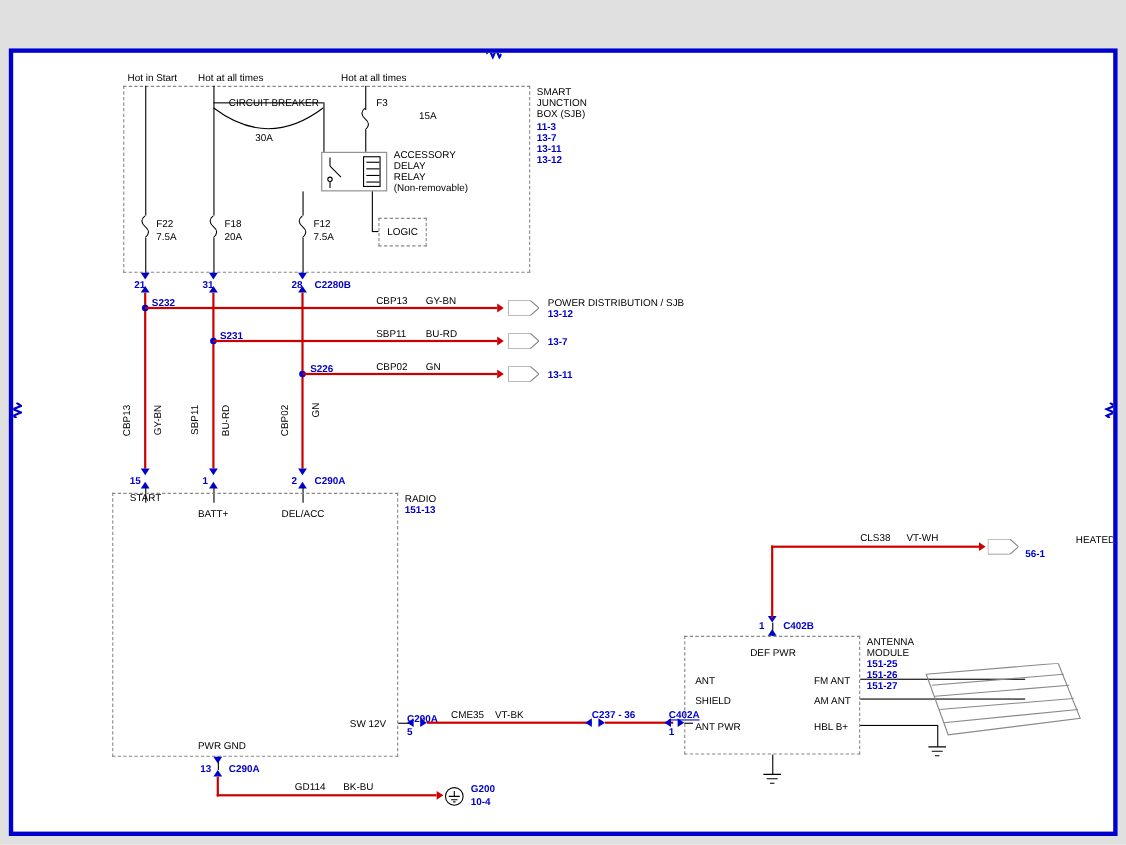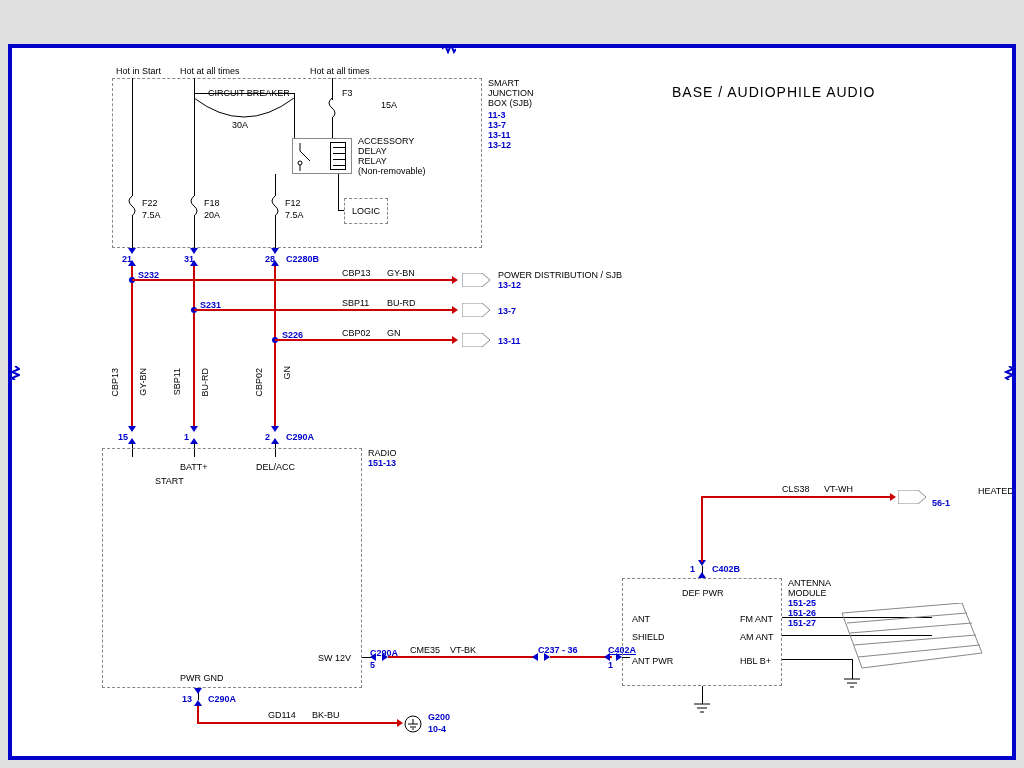--- a/index.html
+++ b/index.html
@@ -36,21 +36,20 @@
       <svg viewBox="0 0 14 10">
         <path d="M0 5 L3 1 L6 8 L9 1 L12 8 L14 5" stroke="#0000cc" stroke-width="2" fill="none"></path>
       </svg>
     </div>
   <div class="notch" style="top:320px; right:-4px; transform:rotate(90deg);">
       <svg viewBox="0 0 14 10">
         <path d="M0 5 L3 1 L6 8 L9 1 L12 8 L14 5" stroke="#0000cc" stroke-width="2" fill="none"></path>
       </svg>
     </div>
 
-  <div class="t" style="top:36px; left:660px; font-size:14px; letter-spacing:1px;">BASE / AUDIOPHILE AUDIO</div>
 
   <div class="dashbox" style="top:30px; left:100px; width:370px; height:170px;"></div>
   <div class="t" style="top:30px; left:476px;">SMART</div>
   <div class="t" style="top:40px; left:476px;">JUNCTION</div>
   <div class="t" style="top:50px; left:476px;">BOX (SJB)</div>
   <div class="t tb" style="top:62px; left:476px;">11-3</div>
   <div class="t tb" style="top:72px; left:476px;">13-7</div>
   <div class="t tb" style="top:82px; left:476px;">13-11</div>
   <div class="t tb" style="top:92px; left:476px;">13-12</div>
 
@@ -190,21 +189,21 @@
   <div class="t tb" style="top:384px; left:253px;">2</div>
   <div class="t tb" style="top:384px; left:274px;">C290A</div>
 
   <div class="line" style="top:395px; left:120px; width:1px; height:14px;"></div>
   <div class="line" style="top:395px; left:182px; width:1px; height:14px;"></div>
   <div class="line" style="top:395px; left:263px; width:1px; height:14px;"></div>
 
   <div class="dashbox" style="top:400px; left:90px; width:260px; height:240px;"></div>
   <div class="t" style="top:400px; left:356px;">RADIO</div>
   <div class="t tb" style="top:410px; left:356px;">151-13</div>
-  <div class="t" style="top:428px; left:106px;margin-left:37px;">START</div>
+  <div class="t" style="top:399px; left:106px;">START</div>
   <div class="t" style="top:414px; left:168px;">BATT+</div>
   <div class="t" style="top:414px; left:244px;">DEL/ACC</div>
   <div class="t" style="top:625px; left:168px;">PWR GND</div>
   <div class="t" style="top:605px; left:306px;">SW 12V</div>
 
   <div class="line" style="top:640px; left:186px; width:1px; height:12px;"></div>
   <div class="arrow arrowB-d" style="top:640px; left:182px;"></div>
   <div class="arrow arrowB-u" style="top:652px; left:182px;"></div>
   <div class="t tb" style="top:646px; left:170px;">13</div>
   <div class="t tb" style="top:646px; left:196px;">C290A</div>

